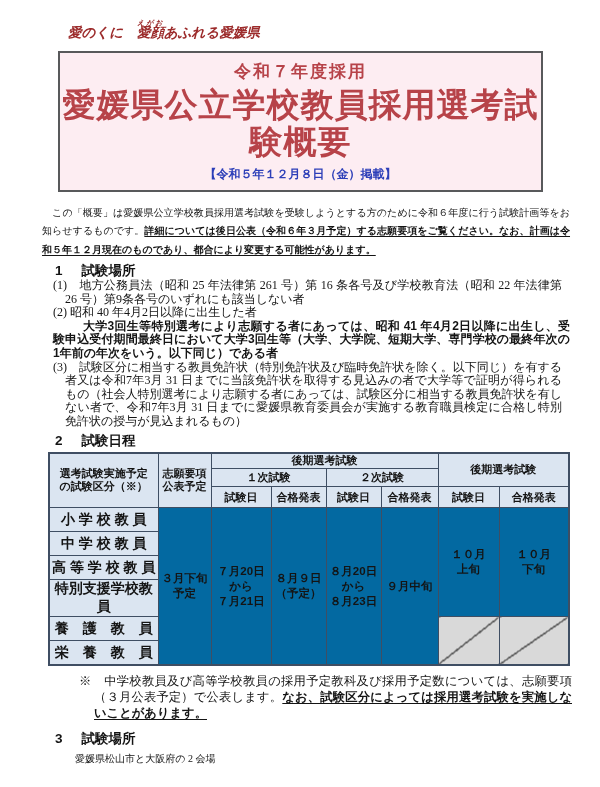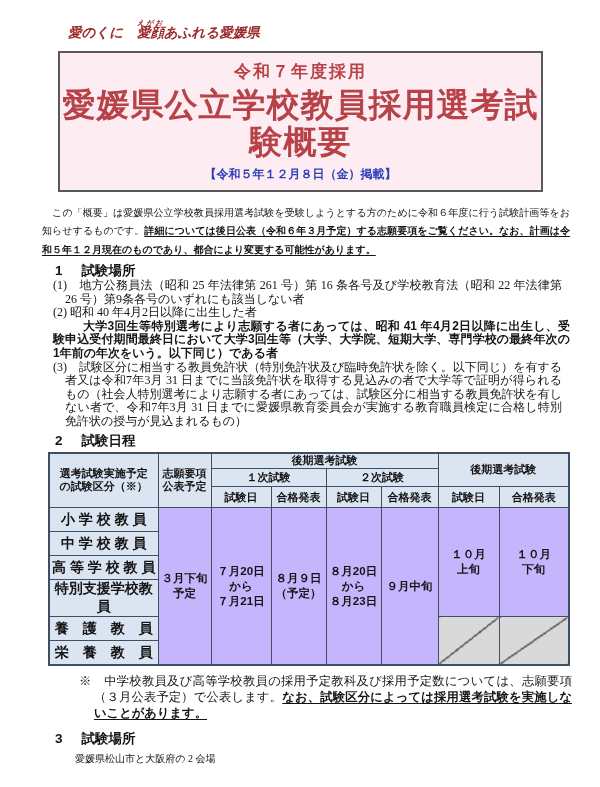--- a/index.html
+++ b/index.html
@@ -45,21 +45,21 @@
       font-weight:bold;font-family:"Liberation Sans",sans-serif;}
 
   
   .tbl{margin:3px 0 0 6px;border-collapse:collapse;table-layout:fixed;width:520px;
        font-family:"Liberation Sans",sans-serif;border:2px solid var(--tbl_border);}
   .tbl th,.tbl td{border:1px solid var(--tbl_border);padding:0;text-align:center;
        vertical-align:middle;white-space:pre-line;}
   .tbl thead th{background:var(--tbl_header_bg);font-size:11px;line-height:13px;font-weight:bold;}
   .hr1{height:16px;} .hr2{height:18px;} .hr3{height:21px;}
   .rowlab{background:var(--tbl_header_bg);font-size:14px;font-weight:bold;height:23px;margin-left:40px;}
-  .dcell{font-size:11.5px;font-weight:bold;line-height:15px;background:#c4b5fd;}
+  .dcell{font-size:11.5px;font-weight:bold;line-height:15px;background:#0369a1;}
   .diag{background-color:var(--diag_bg);
         background-image:linear-gradient(to bottom right,
           transparent calc(50% - 0.8px),
           var(--diag_line) calc(50% - 0.8px),
           var(--diag_line) calc(50% + 0.8px),
           transparent calc(50% + 0.8px));}
 
   
   .note{margin:7px 0 0 52px;width:478px;text-indent:-15px;
         font-size:12.3px;line-height:16px;text-align:justify;}

